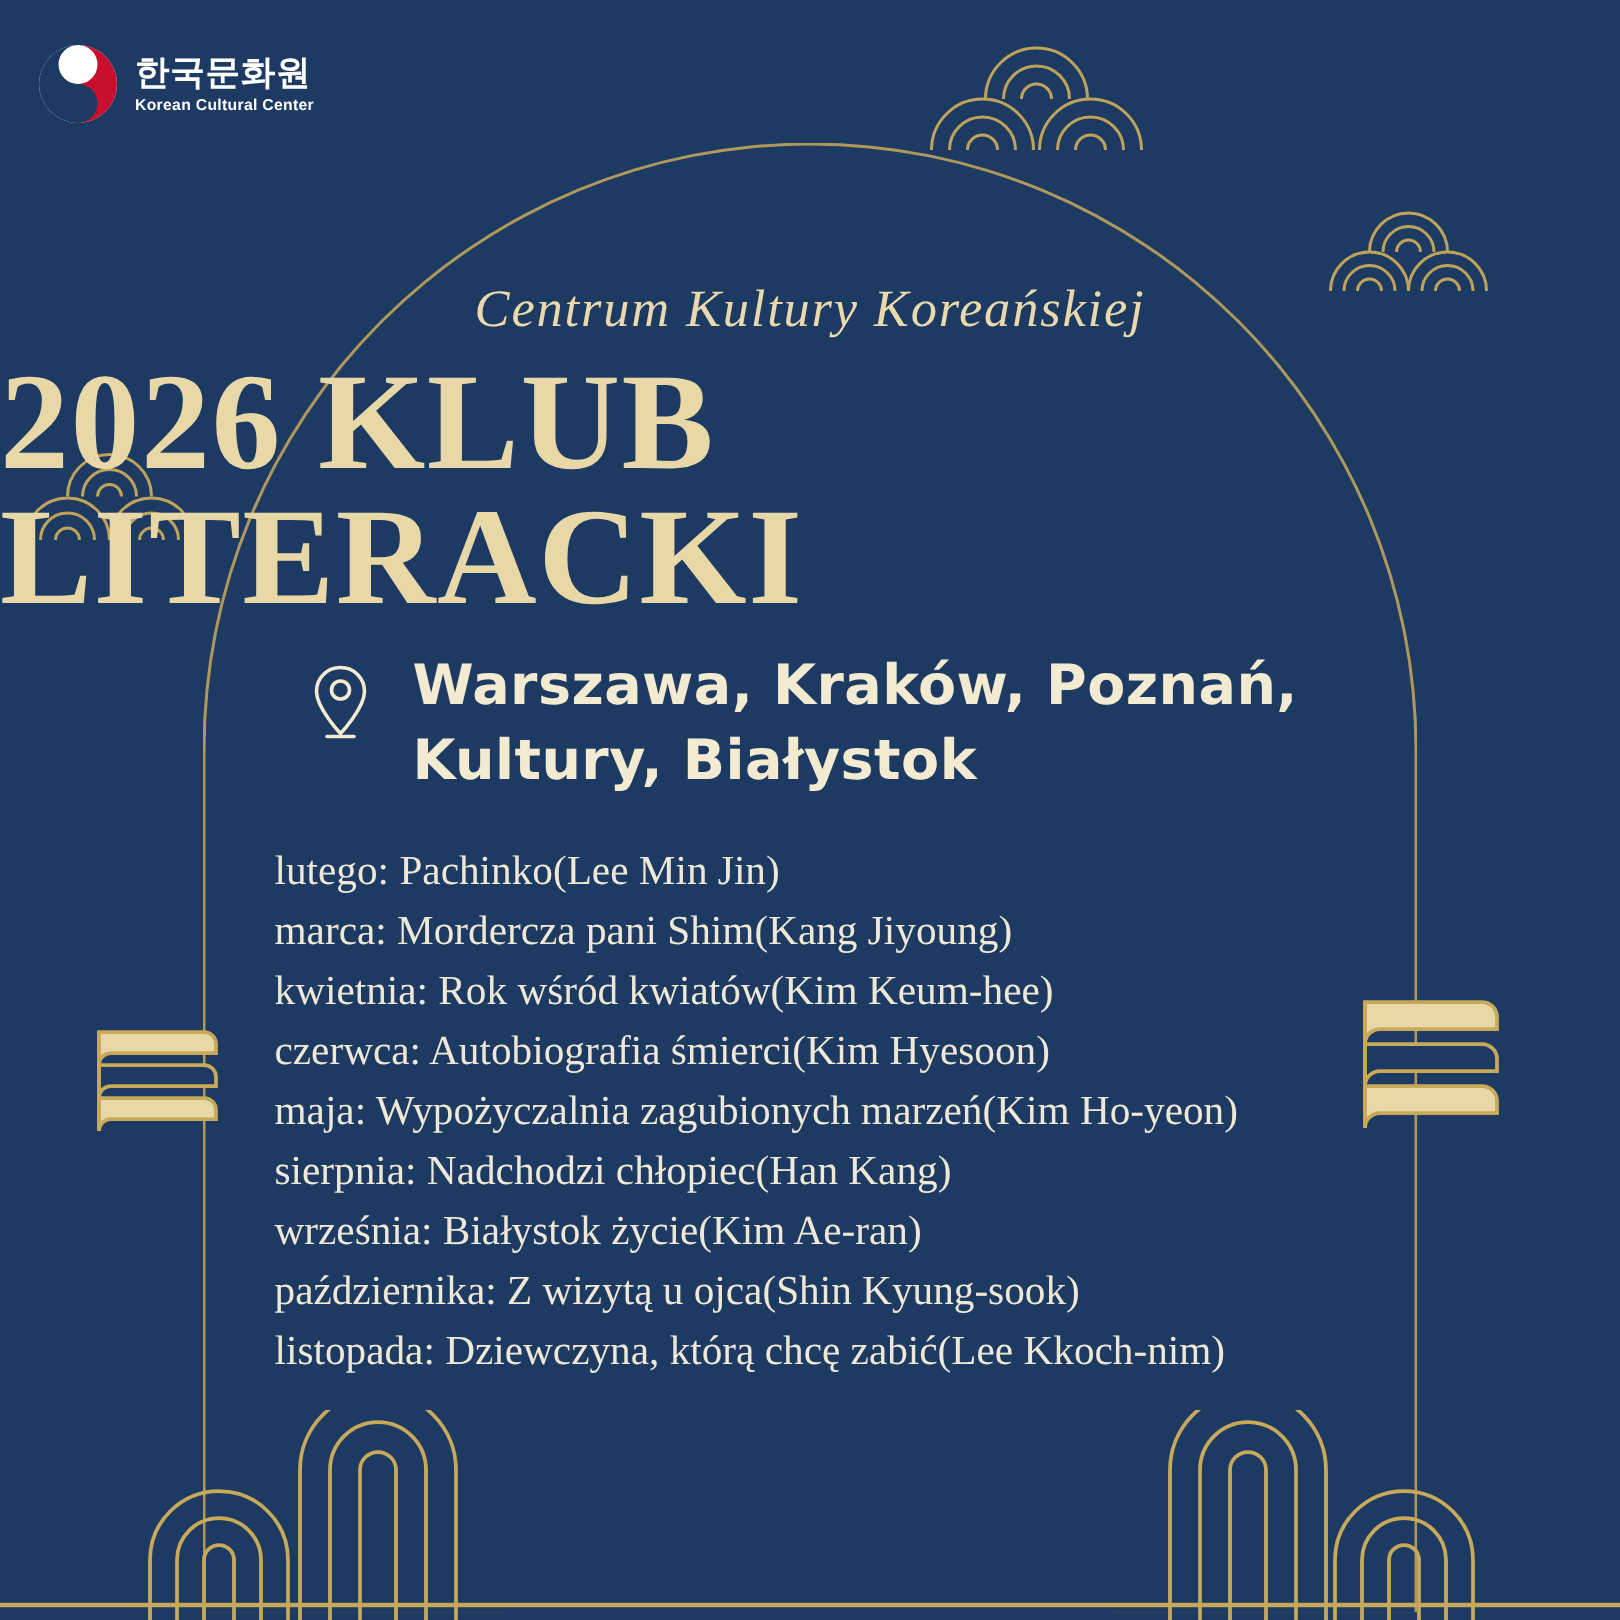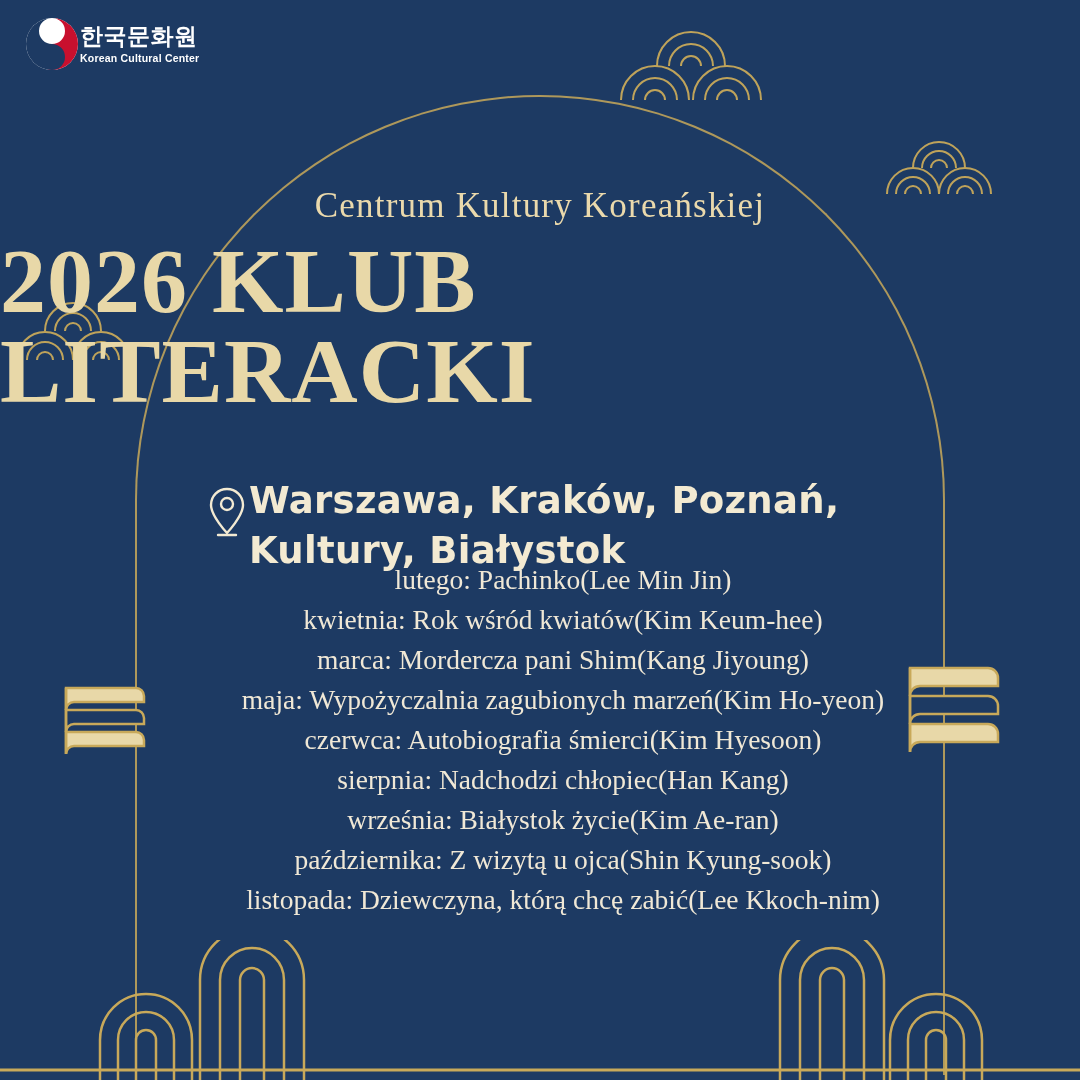--- a/index.html
+++ b/index.html
@@ -33,23 +33,24 @@
     border-top-left-radius: 405px;
     border-top-right-radius: 405px;
     box-sizing: border-box;
     opacity: .85;
   }
 
   
   .logo {
     position: absolute;
     left: 24px;
-    top: 16px;
+    top: 28px;
     display: flex;
     align-items: center;
+    gap: 10px;
   }
   .logo-mark {
     width: 56px;
     height: 56px;
     flex: 0 0 56px;
   }
   .logo-text {
     display: flex;
     flex-direction: column;
     line-height: 1;
@@ -70,20 +71,21 @@
   }
 
   
   .subtitle {
     position: absolute;
     top: 186px;
     left: 0;
     width: 1080px;
     text-align: center;
     font-family: "Liberation Serif", serif;
+    font-style: italic;
     font-size: 35px;
     color: #ead9ac;
     letter-spacing: 1.2px;
   }
   .title {
     position: absolute;
     top: 236px;
     left: 0;
     width: 1080px;
     text-align: left;
@@ -97,22 +99,21 @@
   .title .l2 { display: block; }
 
   
   .cities {
     position: absolute;
     top: 432px;
     left: 205px;
     width: 700px;
     display: flex;
     align-items: flex-start;
-    gap: 0;
-    margin-top: 44px;
+    gap: 26px;
   }
   .pin-icon {
     flex: 0 0 44px;
     margin-top: 8px;
   }
   .cities-text {
     font-family: "DejaVu Sans", sans-serif;
     font-size: 37px;
     font-weight: bold;
     color: #f3ead2;
@@ -123,21 +124,20 @@
   
   .booklist {
     position: absolute;
     top: 560px;
     left: 183px;
     width: 760px;
     font-family: "Liberation Serif", serif;
     font-size: 27.5px;
     color: #f0e8d6;
     line-height: 1.455;
-    text-align: center;
   }
   .book-item { white-space: nowrap; }
 
   
   .cloud { position: absolute; opacity: .95; }
   .cloud.c1 { left: 616px; top: 30px; }
   .cloud.c2 { left: 884px; top: 140px; }
   .cloud.c3 { left: 14px; top: 300px; }
 
   
@@ -232,24 +232,24 @@
       </svg>
     </span>
     <span class="cities-text">
       <span>Warszawa, Kraków, Poznań,</span><br>
       <span>Kultury, Białystok</span>
     </span>
   </div>
 
   <div class="booklist">
     <div class="book-item">lutego: Pachinko(Lee Min Jin)</div>
+    <div class="book-item">marca: Mordercza pani Shim(Kang Jiyoung)</div>
     <div class="book-item">kwietnia: Rok wśród kwiatów(Kim Keum-hee)</div>
-    <div class="book-item">marca: Mordercza pani Shim(Kang Jiyoung)</div>
+    <div class="book-item">czerwca: Autobiografia śmierci(Kim Hyesoon)</div>
     <div class="book-item">maja: Wypożyczalnia zagubionych marzeń(Kim Ho-yeon)</div>
-    <div class="book-item">czerwca: Autobiografia śmierci(Kim Hyesoon)</div>
     <div class="book-item">sierpnia: Nadchodzi chłopiec(Han Kang)</div>
     <div class="book-item">września: Białystok życie(Kim Ae-ran)</div>
     <div class="book-item">października: Z wizytą u ojca(Shin Kyung-sook)</div>
     <div class="book-item">listopada: Dziewczyna, którą chcę zabić(Lee Kkoch-nim)</div>
   </div>
 
   <div class="books-left">
     <svg width="120" height="100" viewBox="0 0 120 100" fill="none" stroke="#c8a95a" stroke-width="2.5">
       <path d="M8 26 h70 a8 8 0 0 1 8 8 v6 h-70 a8 8 0 0 0 -8 8 z" fill="#e8d8a8"></path>
       <path d="M8 48 h70 a8 8 0 0 1 8 8 v6 h-70 a8 8 0 0 0 -8 8 z" fill="#1d3a63"></path>

